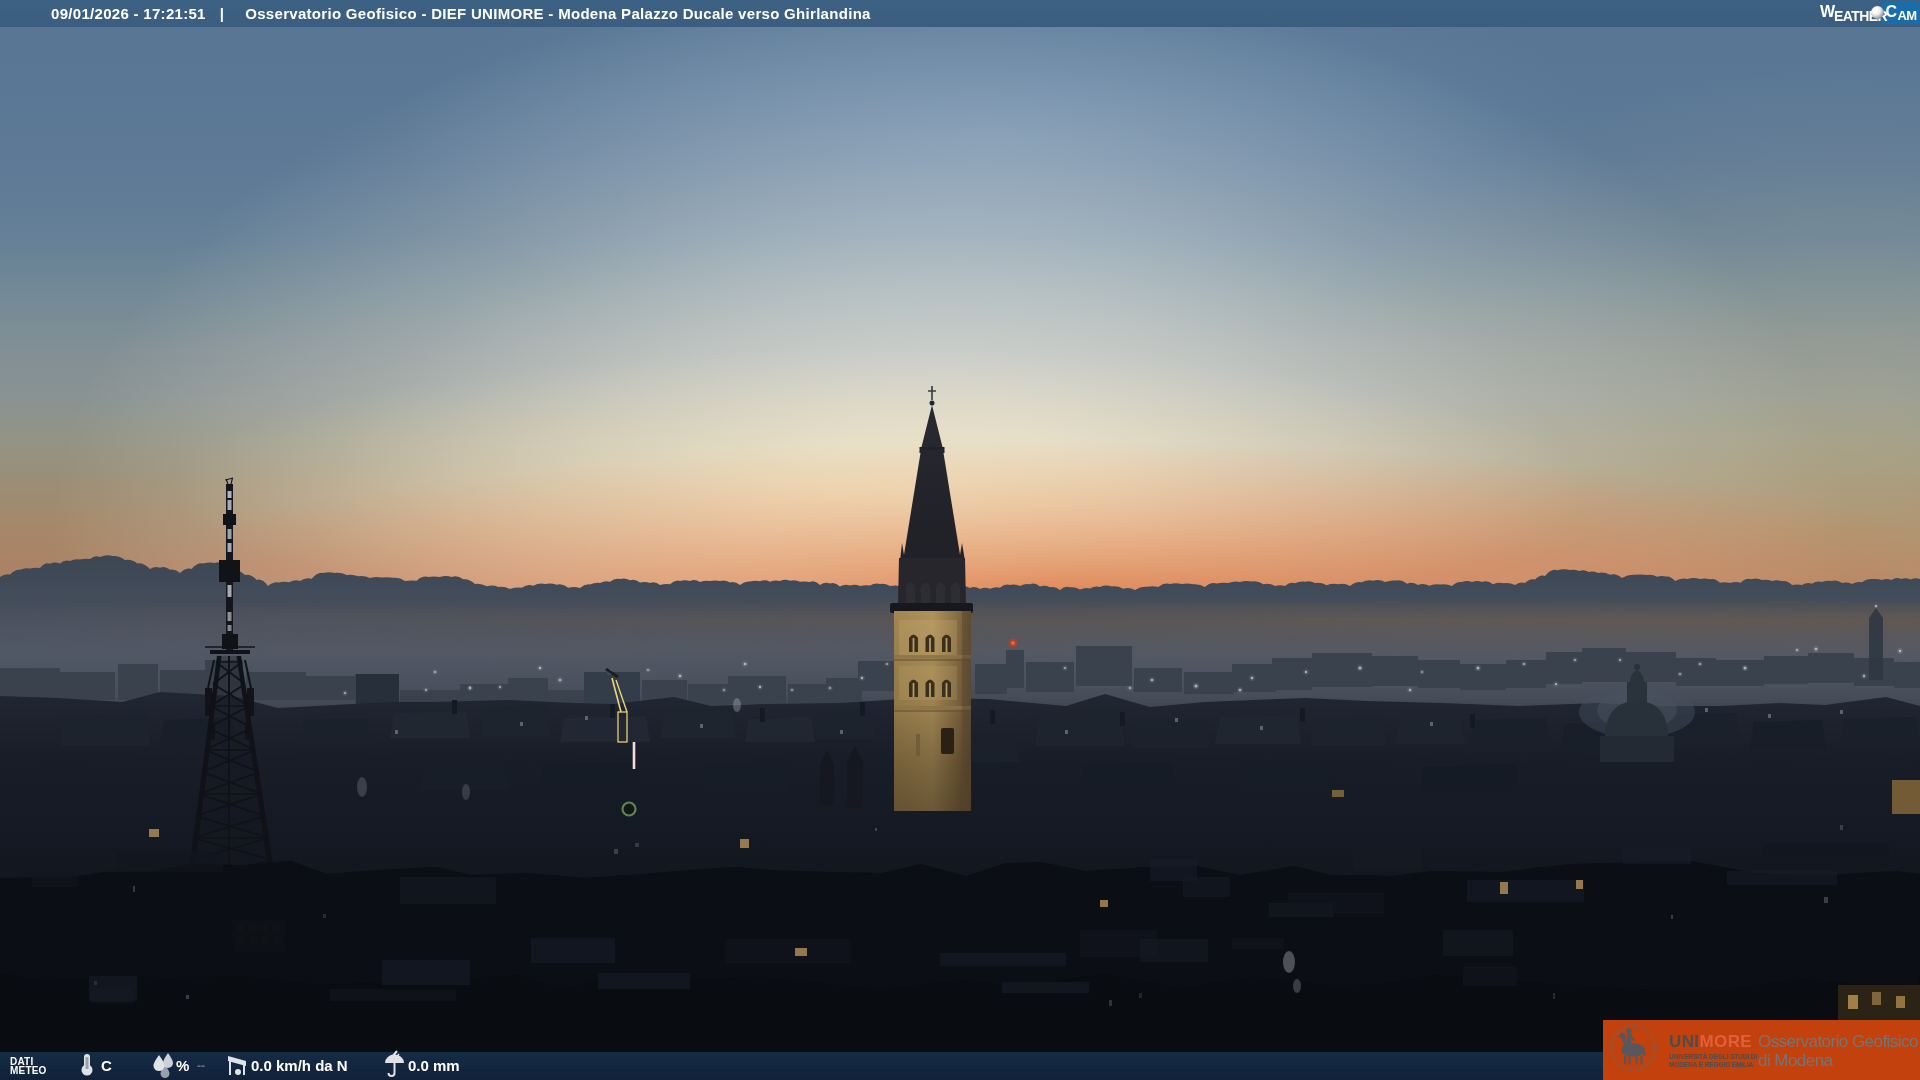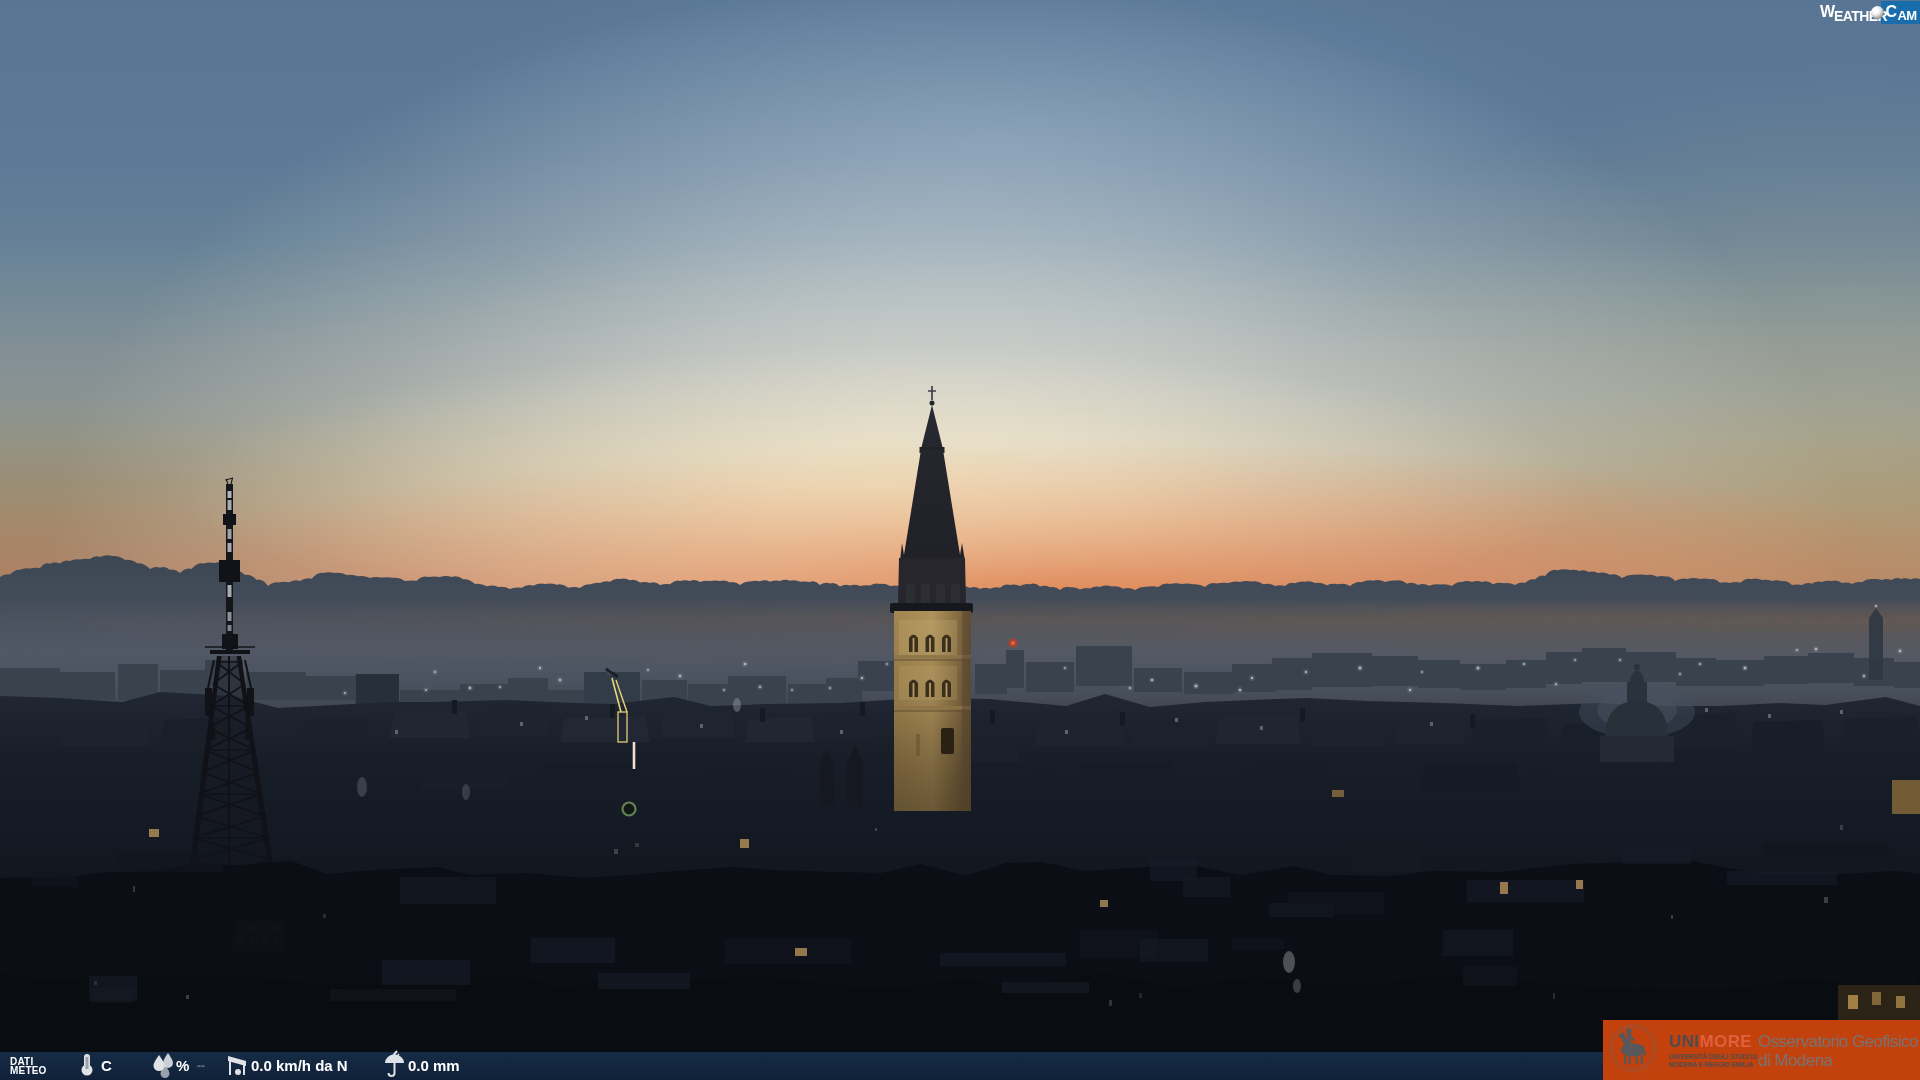--- a/index.html
+++ b/index.html
@@ -437,20 +437,21 @@
 <circle cx="241" cy="928" r="4" fill="#12161c" opacity="0.55"></circle>
 <circle cx="241" cy="940" r="4" fill="#12161c" opacity="0.55"></circle>
 <circle cx="253" cy="928" r="4" fill="#12161c" opacity="0.55"></circle>
 <circle cx="253" cy="940" r="4" fill="#12161c" opacity="0.55"></circle>
 <circle cx="265" cy="928" r="4" fill="#12161c" opacity="0.55"></circle>
 <circle cx="265" cy="940" r="4" fill="#12161c" opacity="0.55"></circle>
 <circle cx="277" cy="928" r="4" fill="#12161c" opacity="0.55"></circle>
 <circle cx="277" cy="940" r="4" fill="#12161c" opacity="0.55"></circle>
 </svg>
 
+<div class="bar" id="topbar"><span style="margin-left:51px">09/01/2026 - 17:21:51</span><span style="margin-left:14px">|</span><span style="margin-left:21px">Osservatorio Geofisico - DIEF UNIMORE - Modena Palazzo Ducale verso Ghirlandina</span></div>
 <div style="position:absolute;left:1881px;top:1px;width:39px;height:23px;background:#1a6dad"></div>
 <div style="position:absolute;left:0;top:0;width:1920px;height:27px;color:#fff;pointer-events:none">
  <span style="position:absolute;left:1820px;top:3px;font-size:16px;font-weight:bold">W</span>
  <span style="position:absolute;left:1834px;top:7.5px;font-size:14px;font-weight:bold;letter-spacing:-0.6px">EATHER</span>
  <span style="position:absolute;left:1871px;top:5.5px;width:13px;height:13px;border-radius:50%;background:radial-gradient(circle at 35% 32%, #ffffff 18%, #e9e9e9 40%, #8c8c8c 75%, #adadad 100%)"></span>
  <span style="position:absolute;left:1885.5px;top:3px;font-size:16px;font-weight:bold">C</span>
  <span style="position:absolute;left:1897.5px;top:7.5px;font-size:13px;font-weight:bold;letter-spacing:-0.6px">AM</span>
 </div>
 <div class="bar" id="botbar"></div>
 <div class="dm" style="left:10px;top:1058px;width:50px">DATI<br>METEO</div>

